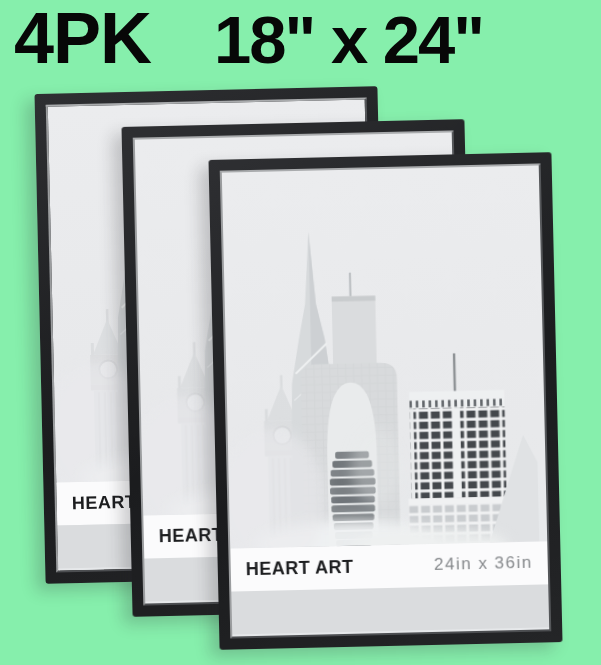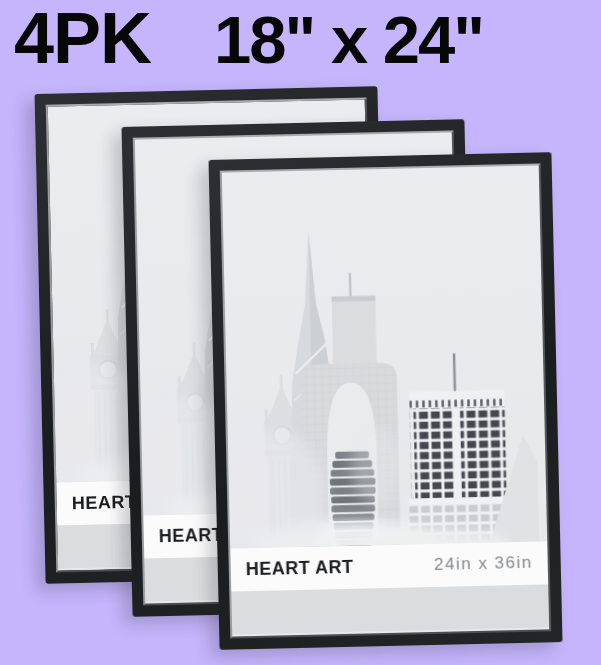--- a/index.html
+++ b/index.html
@@ -1,17 +1,17 @@
 <!DOCTYPE html>
 <html><head>
 <meta charset="utf-8">
 <style>
   html,body{margin:0;padding:0;background:#ffffff;}
   .stage{
-    position:relative;width:601px;height:665px;overflow:hidden;background:#c4b5fd;
+    position:relative;width:601px;height:665px;overflow:hidden;background:#86efac;
     font-family:"Liberation Sans", sans-serif;
   }
   
   .header{position:absolute;top:0;left:0;right:0;height:86px;}
   .pack-label{
     position:absolute;left:14px;top:2px;font-size:72px;line-height:1;
     font-weight:bold;color:#070707;letter-spacing:-1px;
   }
   .size-label{
     position:absolute;left:214px;top:6px;font-size:67px;line-height:1;

